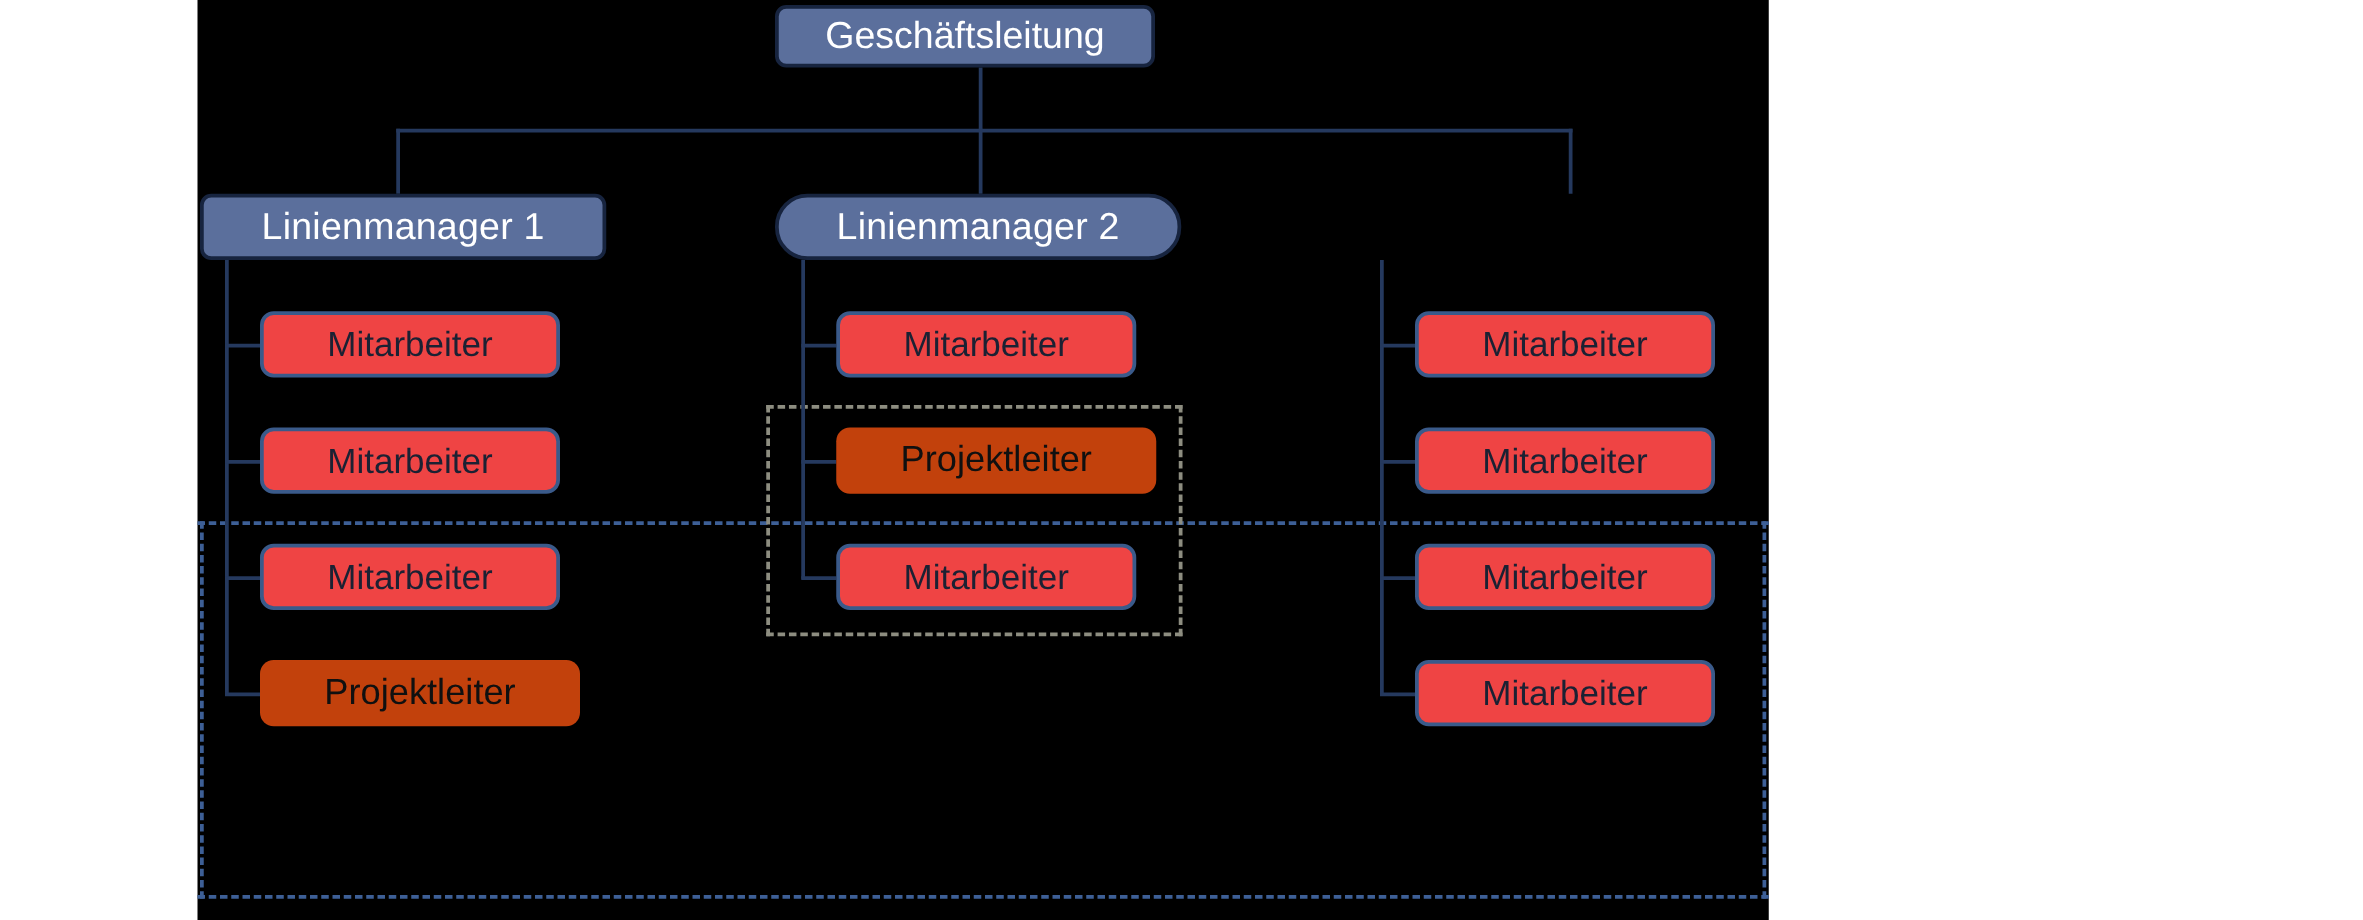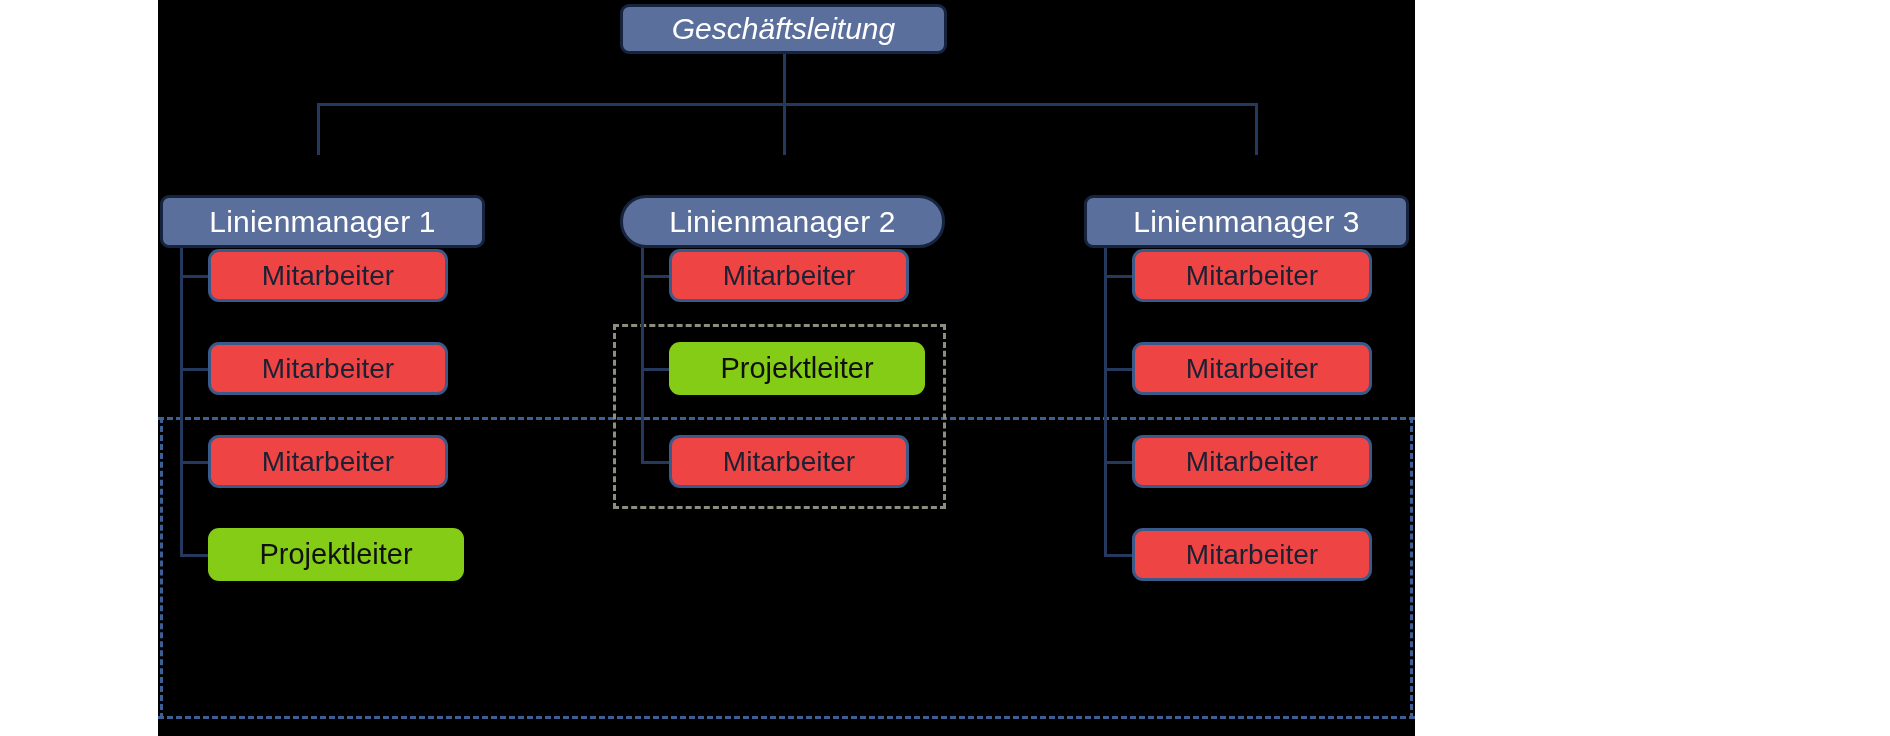--- a/index.html
+++ b/index.html
@@ -6,27 +6,27 @@
   html,body{margin:0;padding:0;background:#ffffff;}
   body{font-family:"Liberation Sans", sans-serif;}
   #stage{position:relative;width:1890px;height:736px;background:#ffffff;overflow:hidden;}
   #canvas{position:absolute;left:158px;top:0px;width:1257px;height:736px;background:#000000;}
 
   
   .node{position:absolute;box-sizing:border-box;display:flex;align-items:center;
         justify-content:center;border-radius:9px;white-space:nowrap;}
 
   .node.mgr{background:#5b6f9c;border:3px solid #17243f;color:#ffffff;
-            font-size:30px;letter-spacing:.2px;margin-top:40px;}
+            font-size:30px;letter-spacing:.2px;}
   .node.top{background:#5b6f9c;border:3px solid #17243f;color:#ffffff;font-size:30px;}
 
   .node.staff{background:#ef4444;border:3px solid #3a5a8a;color:#1b2133;
               font-size:28px;border-radius:11px;}
 
-  .node.proj{background:#84cc16;border:none;color:#101010;
+  .node.proj{background:#c2410c;border:none;color:#101010;
              font-size:29px;border-radius:11px;}
 
   
   .ln{position:absolute;background:#25395e;}
   .lnv{width:3px;}
   .lnh{height:3px;}
 
   
 
   
@@ -67,25 +67,24 @@
     <div class="ln lnh" style="left:483px; top:275px; width:28px;"></div>
     <div class="ln lnh" style="left:483px; top:368px; width:28px;"></div>
     <div class="ln lnh" style="left:483px; top:461px; width:28px;"></div>
 
     <div class="ln lnv" style="left:946px; top:208px; height:348px;"></div>
     <div class="ln lnh" style="left:946px; top:275px; width:28px;"></div>
     <div class="ln lnh" style="left:946px; top:368px; width:28px;"></div>
     <div class="ln lnh" style="left:946px; top:461px; width:28px;"></div>
     <div class="ln lnh" style="left:946px; top:554px; width:28px;"></div>
 
-    <div class="node top" style="left:462px; top:4px; width:327px; height:50px;font-style:italic;">Geschäftsleitung</div>
+    <div class="node top" style="left:462px; top:4px; width:304px; height:50px;">Geschäftsleitung</div>
 
     <div class="node mgr" style="left:2px; top:155px; width:325px; height:53px;">Linienmanager 1</div>
     <div class="node mgr" style="left:462px; top:155px; width:325px; height:53px;border-radius:26px;">Linienmanager 2</div>
-    <div class="node mgr" style="left:926px; top:155px; width:325px; height:53px;">Linienmanager 3</div>
 
     <div class="node staff" style="left:50px; top:249px; width:240px; height:53px;">Mitarbeiter</div>
     <div class="node staff" style="left:50px; top:342px; width:240px; height:53px;">Mitarbeiter</div>
     <div class="node staff" style="left:50px; top:435px; width:240px; height:53px;">Mitarbeiter</div>
     <div class="node proj" style="left:50px; top:528px; width:256px; height:53px;">Projektleiter</div>
 
     <div class="node staff" style="left:511px; top:249px; width:240px; height:53px;">Mitarbeiter</div>
     <div class="node proj" style="left:511px; top:342px; width:256px; height:53px;">Projektleiter</div>
     <div class="node staff" style="left:511px; top:435px; width:240px; height:53px;">Mitarbeiter</div>
 

